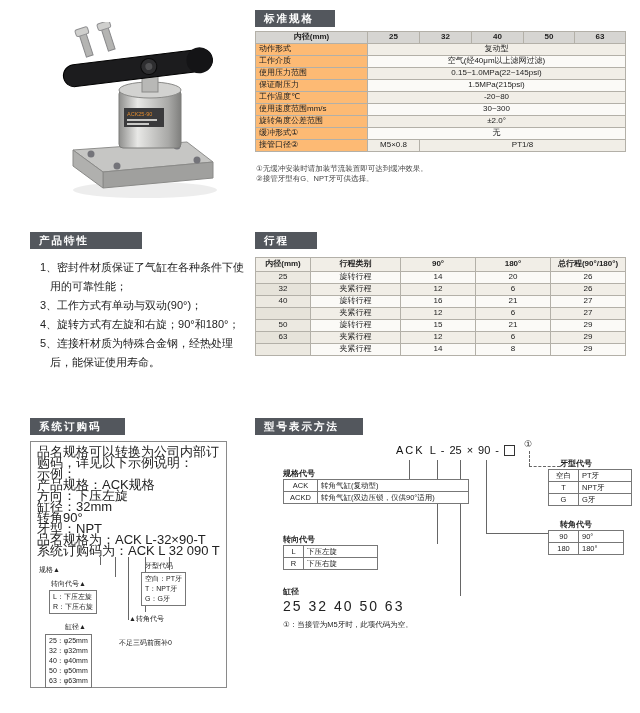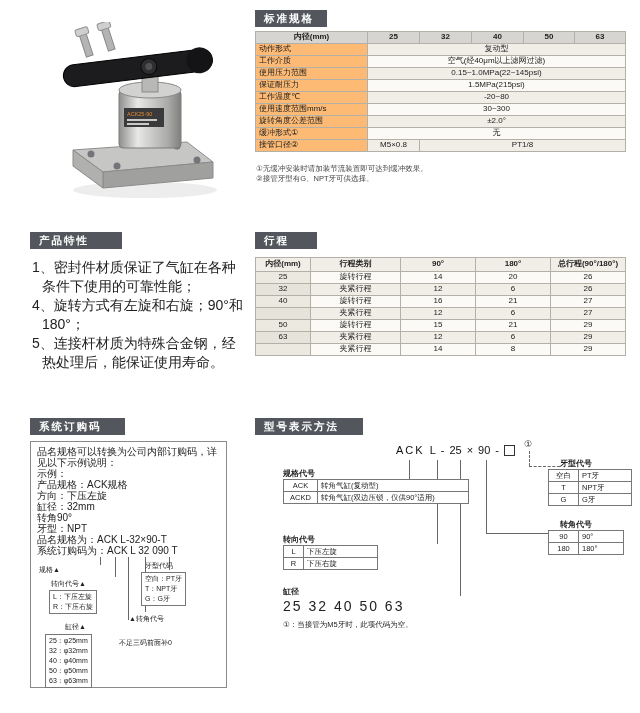--- a/index.html
+++ b/index.html
@@ -16,25 +16,25 @@
   .spec tr.bore-row td{background:#d6d5d2;text-align:center;font-weight:bold;}
   .spec td.val{text-align:center;background:#fbfaf7;}
   .spec tr:nth-child(even) td.val{background:#f1eee7;}
   .stk tr.hdr td{background:#d6d5d2;text-align:center;font-weight:bold;height:13px;}
   .stk td{text-align:center;background:#fbfaf7;}
   .stk td.bore{background:#ece9e1;}
   .stk tr:nth-child(odd) td{background:#f1eee7;}
   .stk tr:nth-child(odd) td.bore{background:#e6e3da;}
   .notes{position:absolute;font-size:7.5px;color:#444;line-height:10px;white-space:nowrap;}
   
-  .features{position:absolute;font-size:14px;line-height:19px;color:#222;}
+  .features{position:absolute;font-size:11px;line-height:19px;color:#222;margin-left:8px;}
   .features div{padding-left:10px;text-indent:-10px;}
   
   .obox{position:absolute;border:1px solid #8a8a8a;background:#fff;box-sizing:border-box;}
-  .otext{padding:4px 6px 0 6px;font-size:10px;line-height:11px;}
+  .otext{padding:4px 6px 0 6px;font-size:13px;line-height:11px;}
   .lbl-sm{position:absolute;font-size:7px;white-space:nowrap;color:#222;}
   .mini-box{position:absolute;border:1px solid #777;background:#fff;font-size:7px;line-height:10px;
             padding:1px 3px;white-space:nowrap;}
   
   .vl{position:absolute;width:1px;background:#666;}
   .hl{position:absolute;height:1px;background:#666;}
   .vd{position:absolute;width:0;border-left:1px dashed #666;}
   .hd{position:absolute;height:0;border-top:1px dashed #666;}
   
   .mcode{position:absolute;display:flex;align-items:center;gap:5px;font-size:11px;color:#111;}
@@ -92,21 +92,21 @@
     <g transform="rotate(-18 44 30)">
       <rect x="40" y="10" width="7" height="24" fill="#b4b4b2" stroke="#88888a"></rect>
       <rect x="37" y="5" width="13" height="7" rx="2" fill="#cfcfcd" stroke="#909092"></rect>
     </g>
     <g transform="rotate(-18 66 24)">
       <rect x="62" y="4" width="7" height="24" fill="#b4b4b2" stroke="#88888a"></rect>
       <rect x="59" y="-1" width="13" height="7" rx="2" fill="#cfcfcd" stroke="#909092"></rect>
     </g>
   </svg>
 
-  <div class="sec-hdr" style="left:255px;top:10px;width:72px">标准规格</div>
+  <div class="sec-hdr" style="left:255px;top:10px;width:80px">标准规格</div>
 
   <table class="spec" style="left:255px;top:31px">
     <colgroup>
         <col style="width:112px">
         <col style="width:52px">
         <col style="width:52px">
         <col style="width:52px">
         <col style="width:51px">
         <col style="width:51px">
       </colgroup>
@@ -155,23 +155,24 @@
       <td class="lbl">接管口径②</td>
       <td class="val">M5×0.8</td>
       <td class="val" colspan="4">PT1/8</td>
     </tr>
   </tbody>
     </table>
 
   <div class="notes" style="left:256px;top:164px">①无缓冲安装时请加装节流装置即可达到缓冲效果。</div>
   <div class="notes" style="left:256px;top:174px">②接管牙型有G、NPT牙可供选择。</div>
 
-  <div class="sec-hdr" style="left:30px;top:232px;width:92px">产品特性</div>
+  <div class="sec-hdr" style="left:30px;top:232px;width:112px">产品特性</div>
   <div class="features" style="left:32px;top:258px;width:212px">
     <div>1、密封件材质保证了气缸在各种条件下使用的可靠性能；</div>
+    <div>3、工作方式有单动与双动(90°)；</div>
     <div>4、旋转方式有左旋和右旋；90°和180°；</div>
     <div>5、连接杆材质为特殊合金钢，经热处理后，能保证使用寿命。</div>
   </div>
 
   <div class="sec-hdr" style="left:255px;top:232px;width:62px">行程</div>
 
   <table class="stk" style="left:255px;top:257px">
     <colgroup>
         <col style="width:55px">
         <col style="width:90px">

